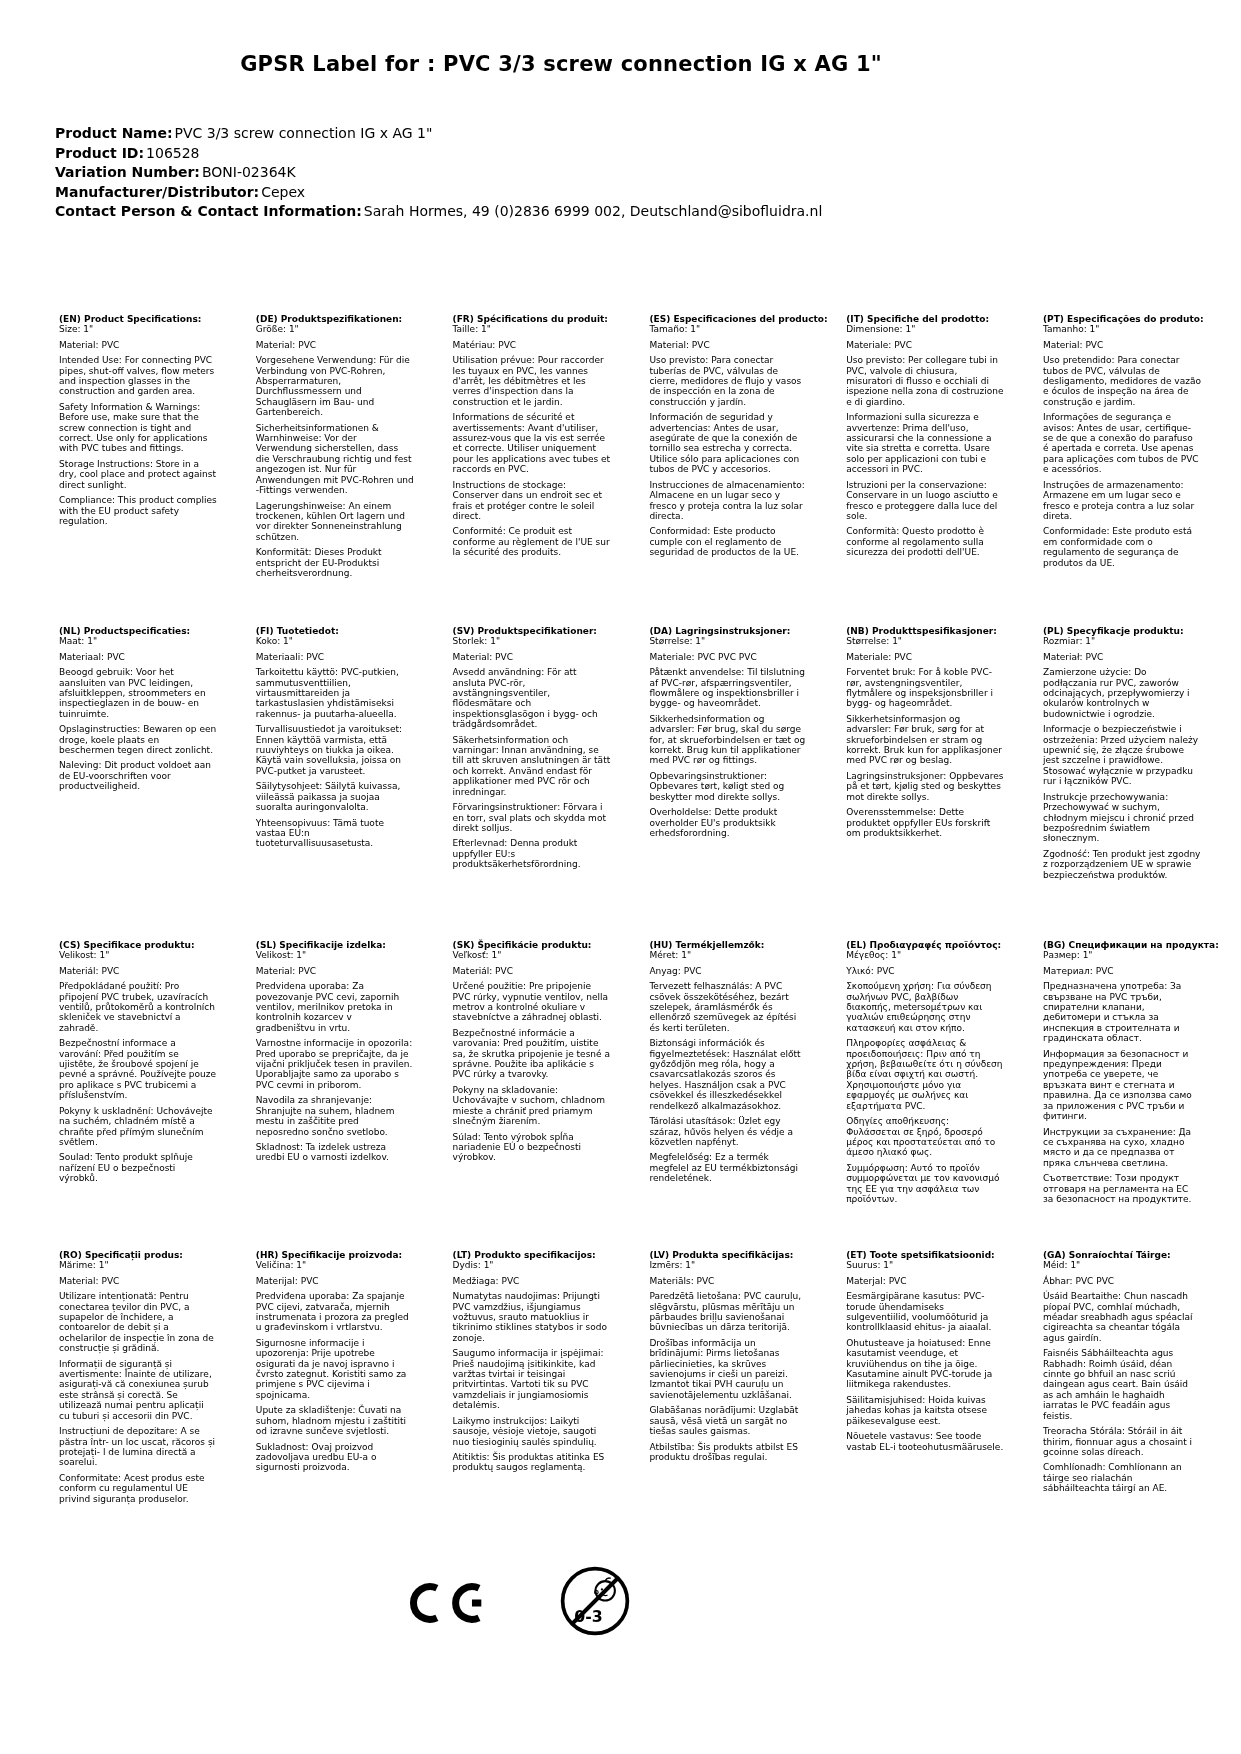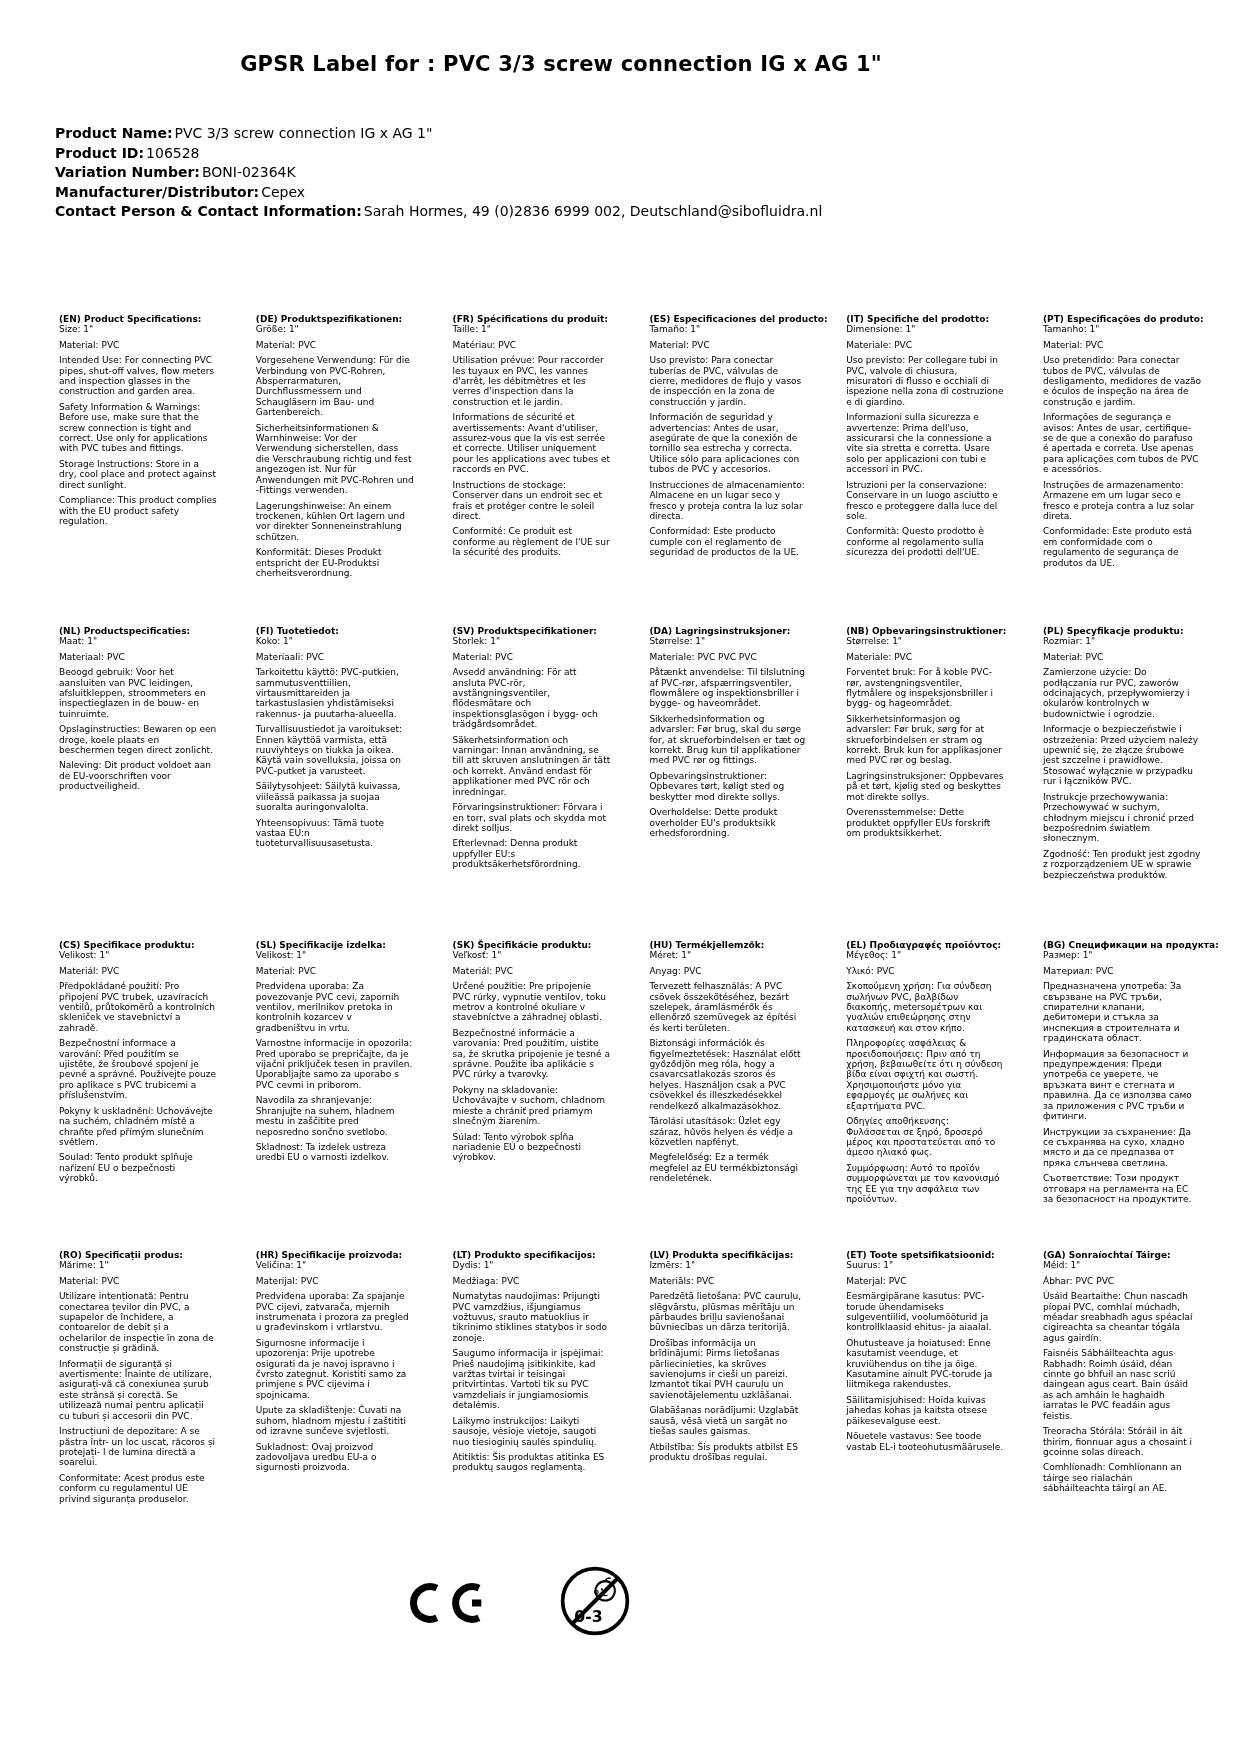--- a/index.html
+++ b/index.html
@@ -128,21 +128,21 @@
       <div class="lang-block">
         <div class="lang-heading">(DA) Lagringsinstruksjoner:</div>
         <p class="lang-p">Størrelse: 1"</p>
         <p class="lang-p">Materiale: PVC PVC PVC</p>
         <p class="lang-p">Påtænkt anvendelse: Til tilslutning af PVC-rør, afspærringsventiler, flowmålere og inspektionsbriller i bygge- og haveområdet.</p>
         <p class="lang-p">Sikkerhedsinformation og advarsler: Før brug, skal du sørge for, at skrueforbindelsen er tæt og korrekt. Brug kun til applikationer med PVC rør og fittings.</p>
         <p class="lang-p">Opbevaringsinstruktioner: Opbevares tørt, køligt sted og beskytter mod direkte sollys.</p>
         <p class="lang-p">Overholdelse: Dette produkt overholder EU's produktsikk erhedsforordning.</p>
       </div>
       <div class="lang-block">
-        <div class="lang-heading">(NB) Opbevaringsinstruktioner:</div>
+        <div class="lang-heading">(NB) Produkttspesifikasjoner:</div>
         <p class="lang-p">Størrelse: 1"</p>
         <p class="lang-p">Materiale: PVC</p>
         <p class="lang-p">Forventet bruk: For å koble PVC-rør, avstengningsventiler, flytmålere og inspeksjonsbriller i bygg- og hageområdet.</p>
         <p class="lang-p">Sikkerhetsinformasjon og advarsler: Før bruk, sørg for at skrueforbindelsen er stram og korrekt. Bruk kun for applikasjoner med PVC rør og beslag.</p>
         <p class="lang-p">Lagringsinstruksjoner: Oppbevares på et tørt, kjølig sted og beskyttes mot direkte sollys.</p>
         <p class="lang-p">Overensstemmelse: Dette produktet oppfyller EUs forskrift om produktsikkerhet.</p>
       </div>
       <div class="lang-block">
         <div class="lang-heading">(PL) Specyfikacje produktu:</div>
         <p class="lang-p">Rozmiar: 1"</p>
@@ -169,21 +169,21 @@
         <p class="lang-p">Material: PVC</p>
         <p class="lang-p">Predvidena uporaba: Za povezovanje PVC cevi, zapornih ventilov, merilnikov pretoka in kontrolnih kozarcev v gradbeništvu in vrtu.</p>
         <p class="lang-p">Varnostne informacije in opozorila: Pred uporabo se prepričajte, da je vijačni priključek tesen in pravilen. Uporabljajte samo za uporabo s PVC cevmi in priborom.</p>
         <p class="lang-p">Navodila za shranjevanje: Shranjujte na suhem, hladnem mestu in zaščitite pred neposredno sončno svetlobo.</p>
         <p class="lang-p">Skladnost: Ta izdelek ustreza uredbi EU o varnosti izdelkov.</p>
       </div>
       <div class="lang-block">
         <div class="lang-heading">(SK) Špecifikácie produktu:</div>
         <p class="lang-p">Veľkosť: 1"</p>
         <p class="lang-p">Materiál: PVC</p>
-        <p class="lang-p">Určené použitie: Pre pripojenie PVC rúrky, vypnutie ventilov, toku metrov a kontrolné okuliare v stavebníctve a záhradnej oblasti.</p>
+        <p class="lang-p">Určené použitie: Pre pripojenie PVC rúrky, vypnutie ventilov, nella metrov a kontrolné okuliare v stavebníctve a záhradnej oblasti.</p>
         <p class="lang-p">Bezpečnostné informácie a varovania: Pred použitím, uistite sa, že skrutka pripojenie je tesné a správne. Použite iba aplikácie s PVC rúrky a tvarovky.</p>
         <p class="lang-p">Pokyny na skladovanie: Uchovávajte v suchom, chladnom mieste a chrániť pred priamym slnečným žiarením.</p>
         <p class="lang-p">Súlad: Tento výrobok spĺňa nariadenie EÚ o bezpečnosti výrobkov.</p>
       </div>
       <div class="lang-block">
         <div class="lang-heading">(HU) Termékjellemzők:</div>
         <p class="lang-p">Méret: 1"</p>
         <p class="lang-p">Anyag: PVC</p>
         <p class="lang-p">Tervezett felhasználás: A PVC csövek összekötéséhez, bezárt szelepek, áramlásmérők és ellenőrző szemüvegek az építési és kerti területen.</p>
         <p class="lang-p">Biztonsági információk és figyelmeztetések: Használat előtt győződjön meg róla, hogy a csavarcsatlakozás szoros és helyes. Használjon csak a PVC csövekkel és illeszkedésekkel rendelkező alkalmazásokhoz.</p>

